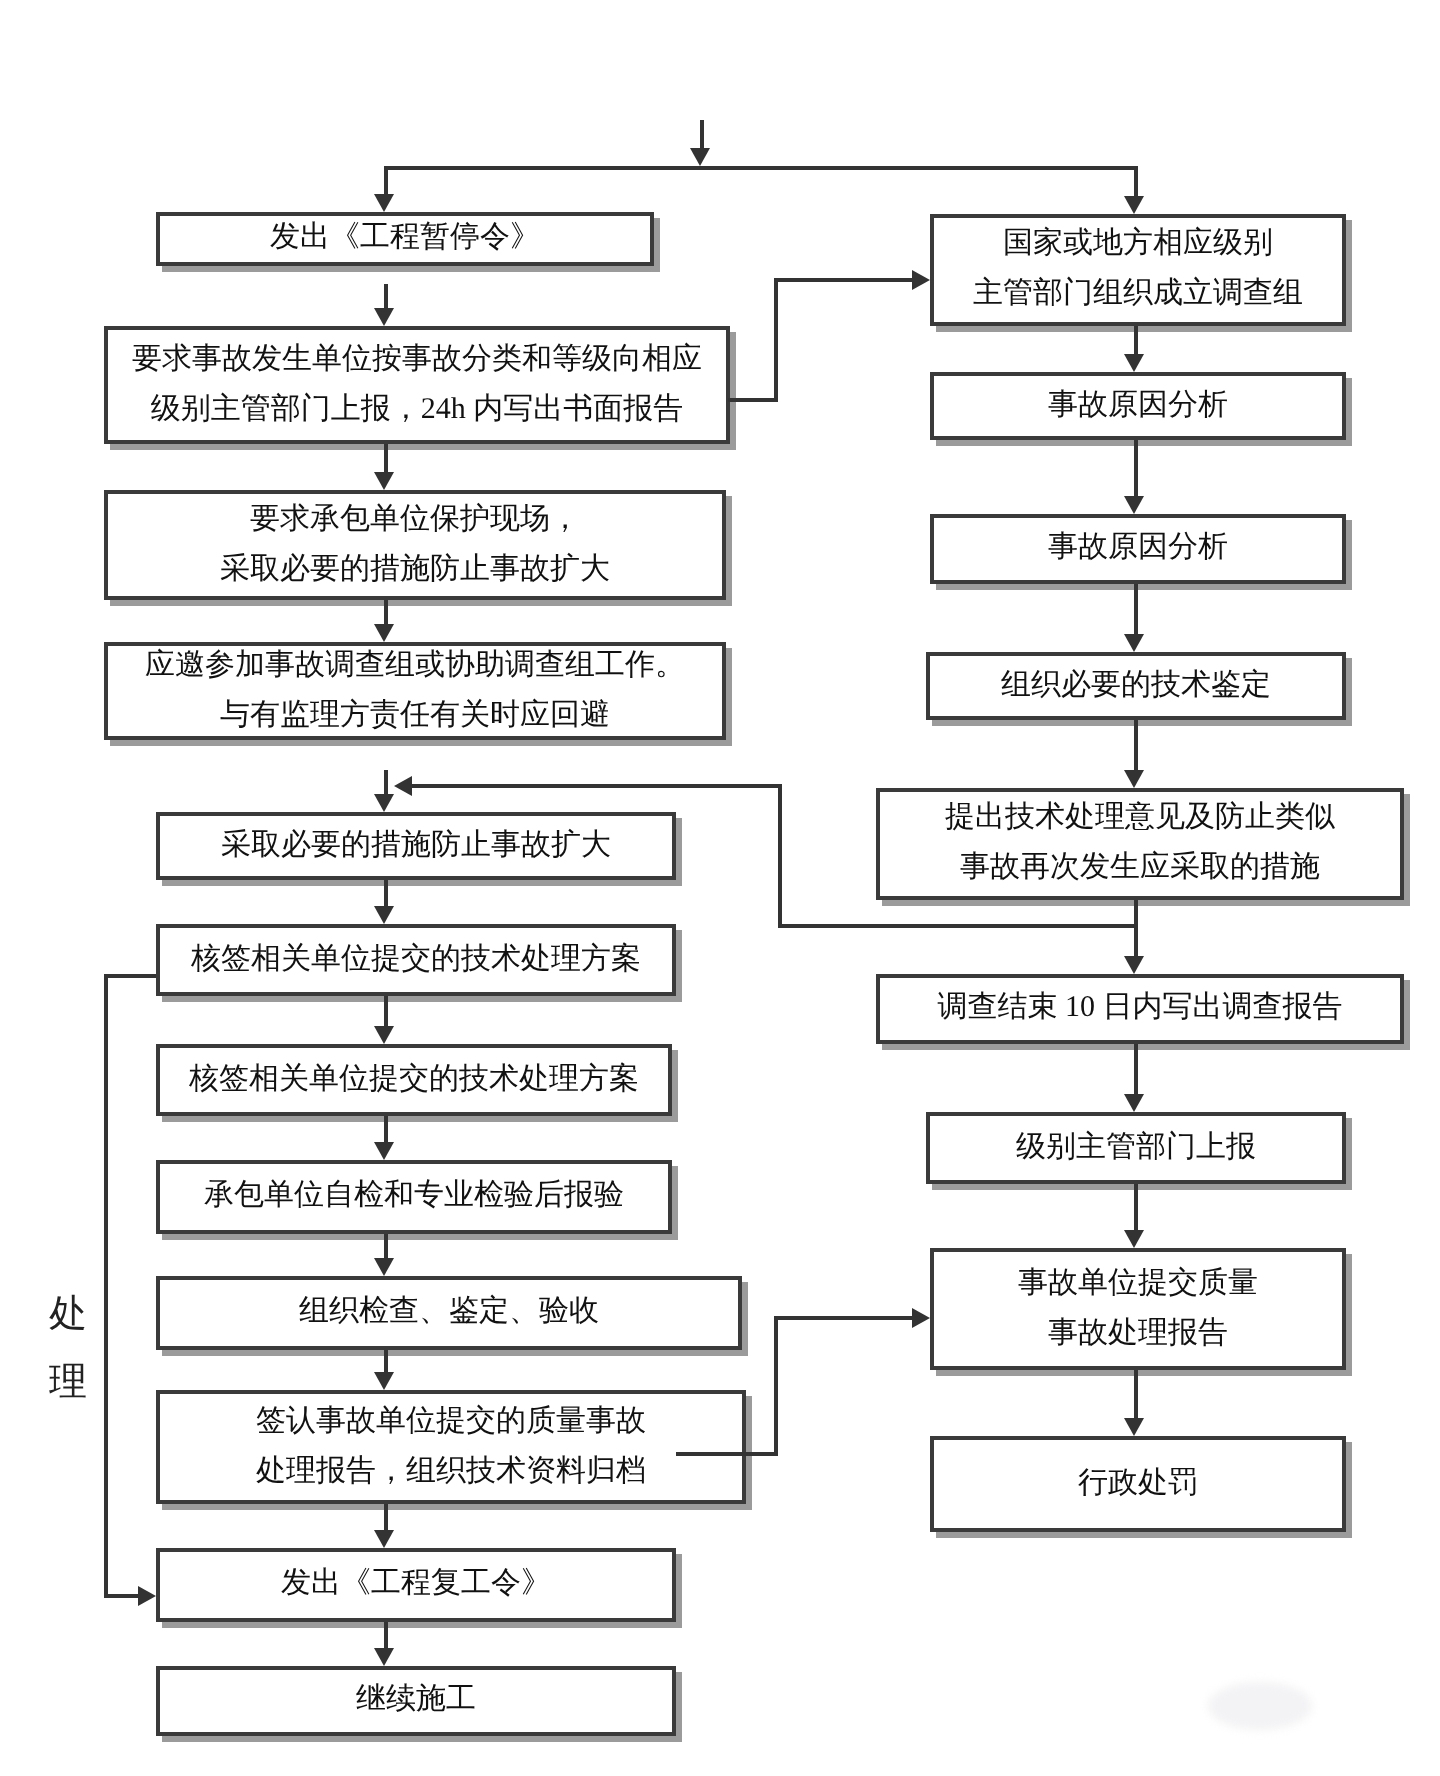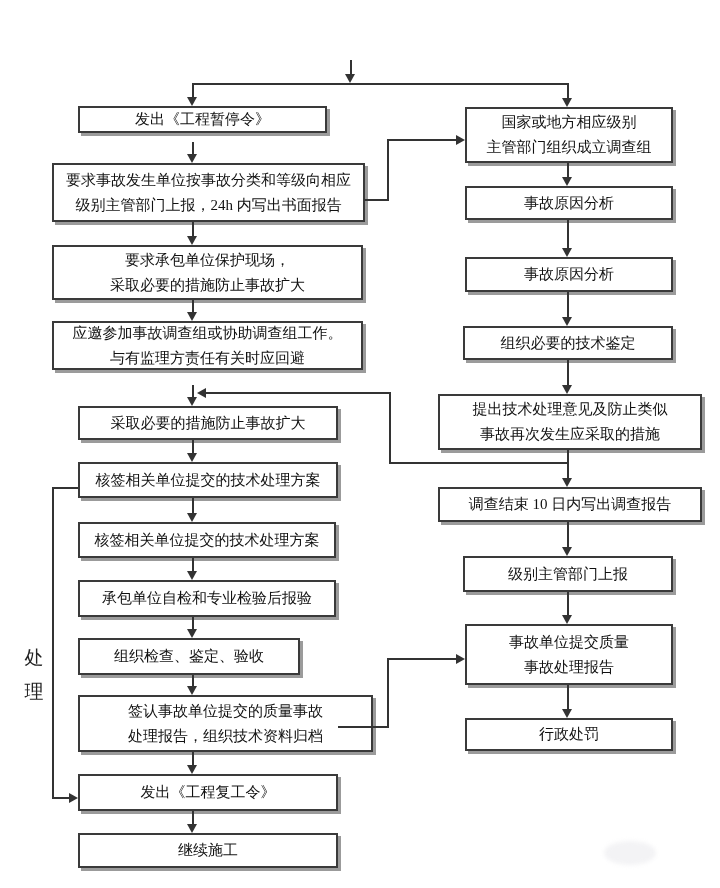--- a/index.html
+++ b/index.html
@@ -44,38 +44,38 @@
   <div class="node" style="left:52px;top:163px;width:313px;height:59px">要求事故发生单位按事故分类和等级向相应
 级别主管部门上报，24h 内写出书面报告</div>
   <div class="node" style="left:52px;top:245px;width:311px;height:55px">要求承包单位保护现场，
 采取必要的措施防止事故扩大</div>
   <div class="node" style="left:52px;top:321px;width:311px;height:49px">应邀参加事故调查组或协助调查组工作。
 与有监理方责任有关时应回避</div>
   <div class="node" style="left:78px;top:406px;width:260px;height:34px">采取必要的措施防止事故扩大</div>
   <div class="node" style="left:78px;top:462px;width:260px;height:36px">核签相关单位提交的技术处理方案</div>
   <div class="node" style="left:78px;top:522px;width:258px;height:36px">核签相关单位提交的技术处理方案</div>
   <div class="node" style="left:78px;top:580px;width:258px;height:37px">承包单位自检和专业检验后报验</div>
-  <div class="node" style="left:78px;top:638px;width:222px;height:37px">组织检查、鉴定、验收</div>
+  <div class="node" style="left:78px;top:638px;width:293px;height:37px">组织检查、鉴定、验收</div>
   <div class="node" style="left:78px;top:695px;width:295px;height:57px">签认事故单位提交的质量事故
 处理报告，组织技术资料归档</div>
   <div class="node" style="left:78px;top:774px;width:260px;height:37px">发出《工程复工令》</div>
   <div class="node" style="left:78px;top:833px;width:260px;height:35px">继续施工</div>
 
   <div class="node" style="left:465px;top:107px;width:208px;height:56px">国家或地方相应级别
 主管部门组织成立调查组</div>
   <div class="node" style="left:465px;top:186px;width:208px;height:34px">事故原因分析</div>
   <div class="node" style="left:463px;top:326px;width:210px;height:34px">组织必要的技术鉴定</div>
   <div class="node" style="left:465px;top:257px;width:208px;height:35px">事故原因分析</div>
   <div class="node" style="left:438px;top:394px;width:264px;height:56px">提出技术处理意见及防止类似
 事故再次发生应采取的措施</div>
   <div class="node" style="left:438px;top:487px;width:264px;height:35px">调查结束 10 日内写出调查报告</div>
   <div class="node" style="left:463px;top:556px;width:210px;height:36px">级别主管部门上报</div>
   <div class="node" style="left:465px;top:624px;width:208px;height:61px">事故单位提交质量
 事故处理报告</div>
-  <div class="node" style="left:465px;top:718px;width:208px;height:33px">行政处罚</div>
+  <div class="node" style="left:465px;top:718px;width:208px;height:48px">行政处罚</div>
 
   <div class="vl" style="left:350px;top:60px;height:14px"></div>
   <div class="ad" style="left:345px;top:74px"></div>
   <div class="hl" style="left:192px;top:83px;width:377px"></div>
   <div class="vl" style="left:192px;top:85px;height:12px"></div>
   <div class="ad" style="left:187px;top:97px"></div>
   <div class="vl" style="left:567px;top:85px;height:13px"></div>
   <div class="ad" style="left:562px;top:98px"></div>
 
   <div class="vl" style="left:192px;top:142px;height:12px"></div>

